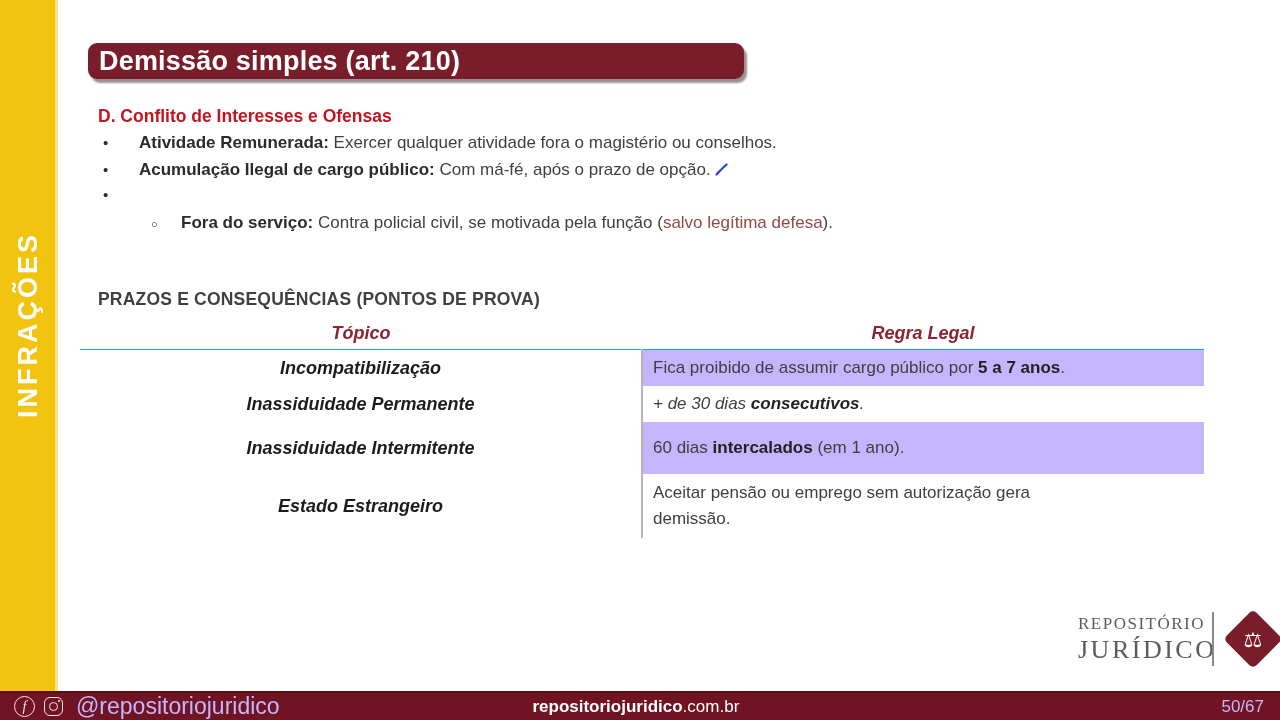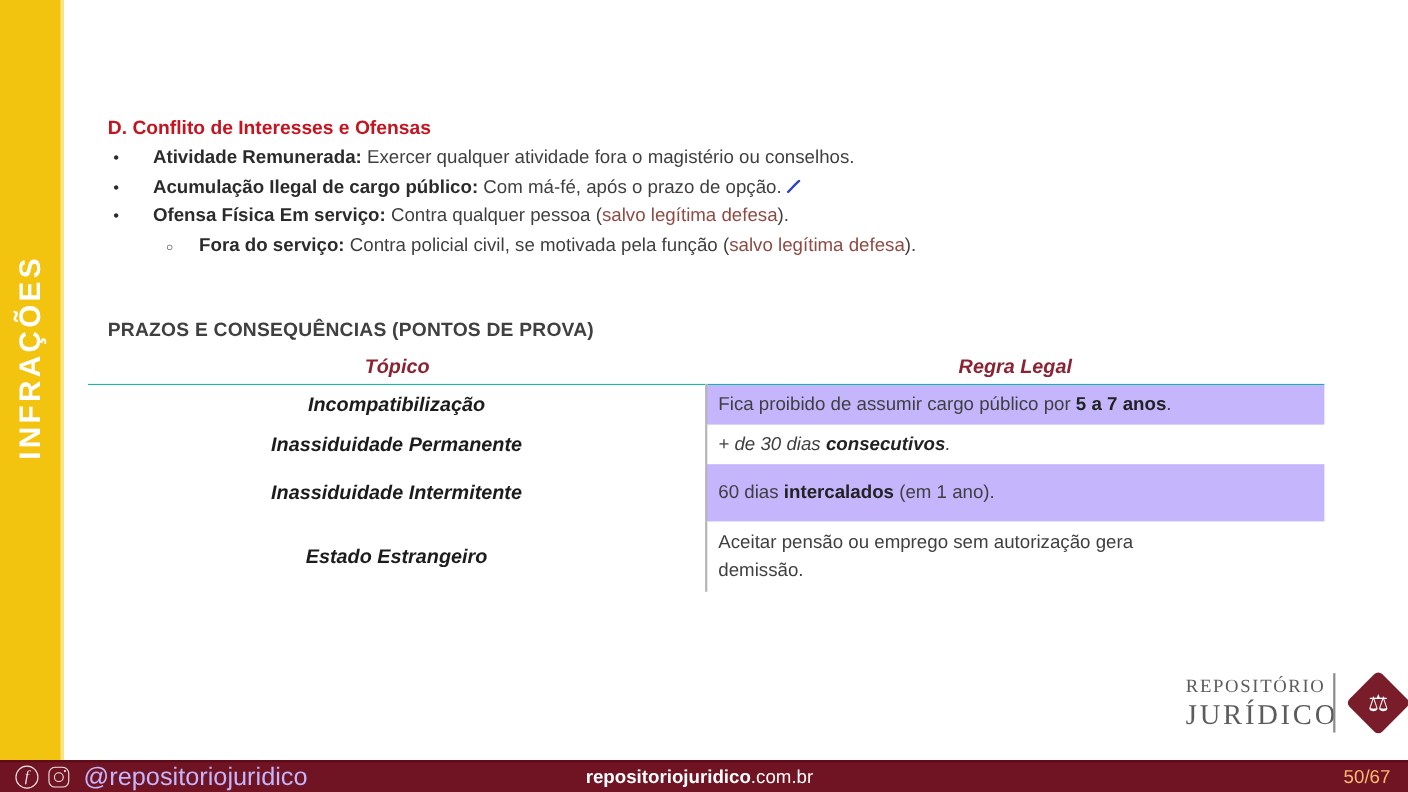--- a/index.html
+++ b/index.html
@@ -72,48 +72,50 @@
            font-family:"Liberation Serif",serif;font-size:14px;font-style:italic;}
   .icon-ig{width:17px;height:17px;border:1.6px solid #f5e6e8;border-radius:6px;
            position:relative;}
   .icon-ig::before{content:"";position:absolute;left:4px;top:4px;width:7px;height:7px;
            border:1.5px solid #f5e6e8;border-radius:50%;}
   .icon-ig::after{content:"";position:absolute;right:2px;top:2px;width:2px;height:2px;
            background:#f5e6e8;border-radius:50%;}
   .footer-handle{font-size:23px;margin-left:4px;color:#c4b5fd;}
   .footer-site{position:absolute;left:50%;transform:translateX(-52%);font-size:17px;
            color:#ffffff;}
-  .footer-page{position:absolute;right:16px;font-size:17px;color:#fdba74;}
+  .footer-page{position:absolute;right:16px;font-size:17px;color:#c4b5fd;}
 </style>
 </head>
 <body>
 
 <div class="slide">
 
   <div class="sidebar">
     <div class="sidebar-label">INFRAÇÕES</div>
   </div>
 
+  <div class="title-banner">
+    <span>Demissão simples (art. 210)</span>
+  </div>
 
   <div class="subheading">D. Conflito de Interesses e Ofensas</div>
 
   <div class="bullets">
     <div class="bullet">
       <span class="marker">•</span>
       <span class="bullet-text"><b>Atividade Remunerada:</b><span> Exercer qualquer atividade fora o magistério ou conselhos.</span><span class="hl"></span><span></span></span>
     </div>
     <div class="bullet">
       <span class="marker">•</span>
       <span class="bullet-text"><b>Acumulação Ilegal de cargo público:</b><span> Com má-fé, após o prazo de opção.</span><span class="hl"></span><span></span><span class="pen"><svg width="13" height="13" viewBox="0 0 13 13">
               <path d="M1.5 11.5 C 4.5 8.5, 8 4.5, 11.5 1.5" stroke="#2b43c8" stroke-width="2.2" fill="none" stroke-linecap="round"></path>
             </svg></span></span>
     </div>
     <div class="bullet">
       <span class="marker">•</span>
-      <span class="bullet-text"><b>Ofensa Física Em serviço:</b><span> Contra qualquer pessoa (</span><span class="hl">salvo legítima defesa</span><span>).</span></span>
     </div>
     <div class="bullet sub">
       <span class="marker">○</span>
       <span class="bullet-text"><b>Fora do serviço:</b><span> Contra policial civil, se motivada pela função (</span><span class="hl">salvo legítima defesa</span><span>).</span></span>
     </div>
   </div>
 
   <div class="prazos-heading">PRAZOS E CONSEQUÊNCIAS (PONTOS DE PROVA)</div>
 
   <table class="rules">

